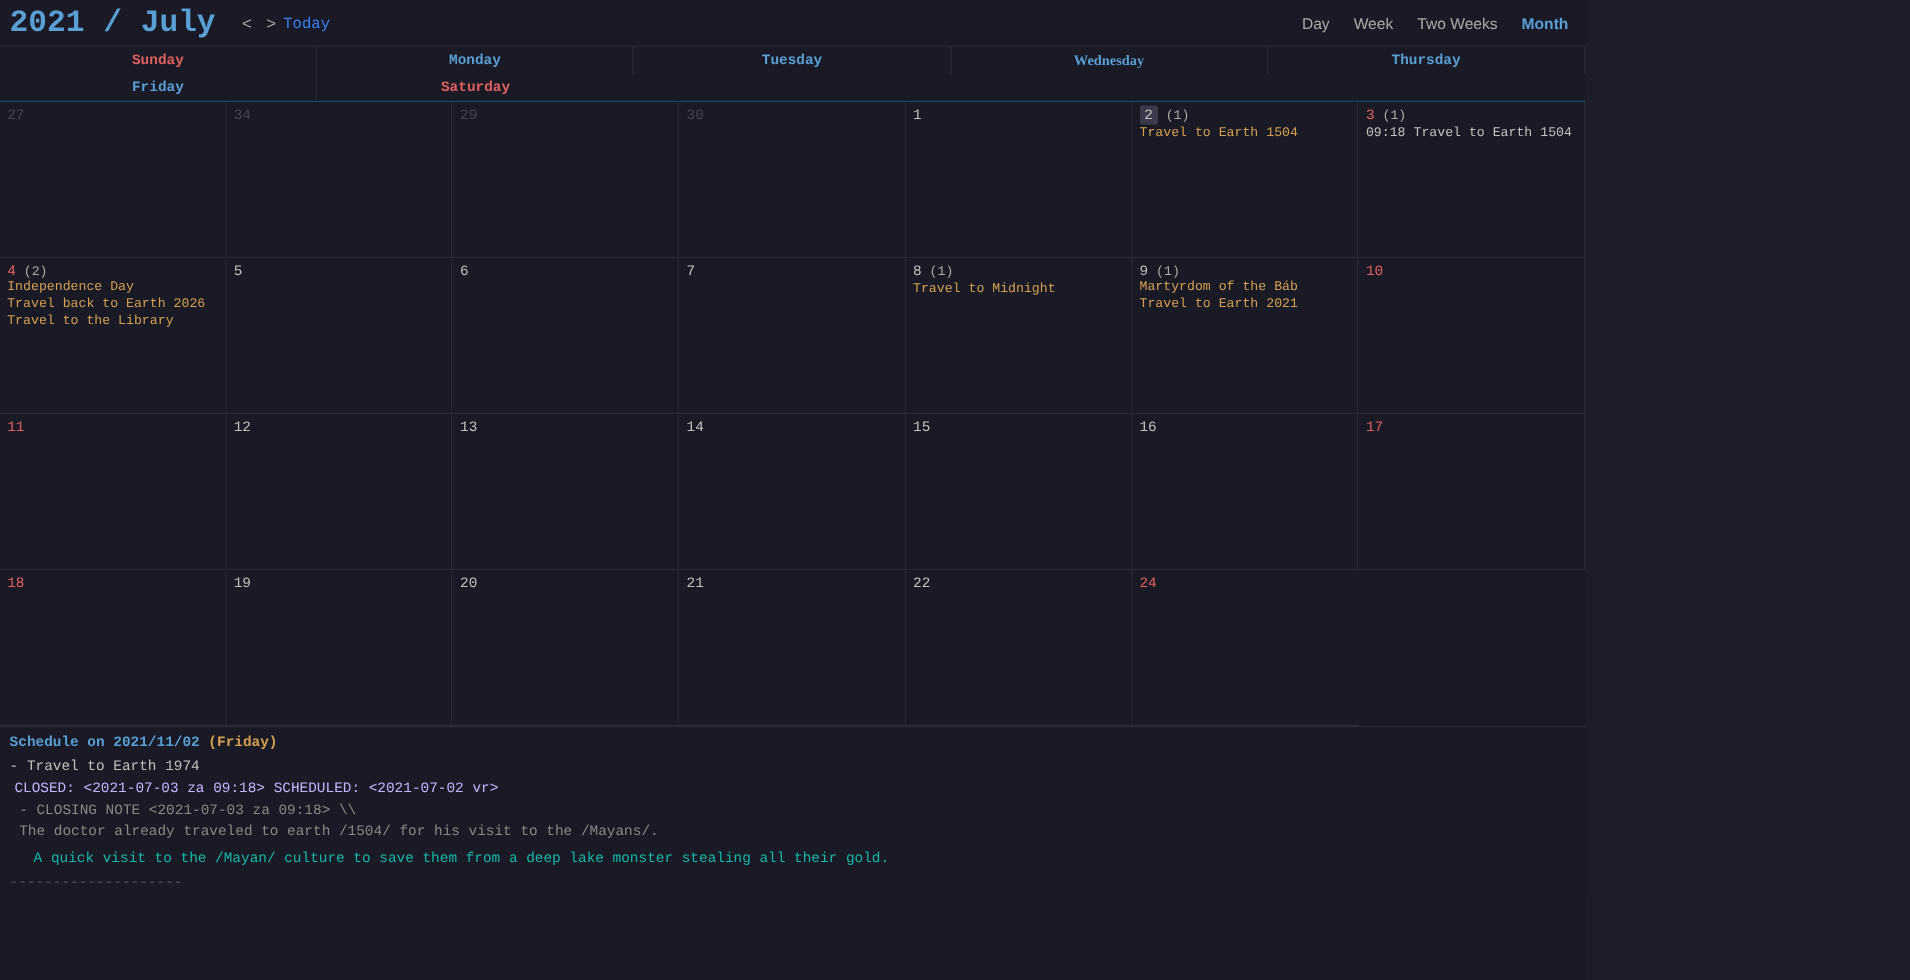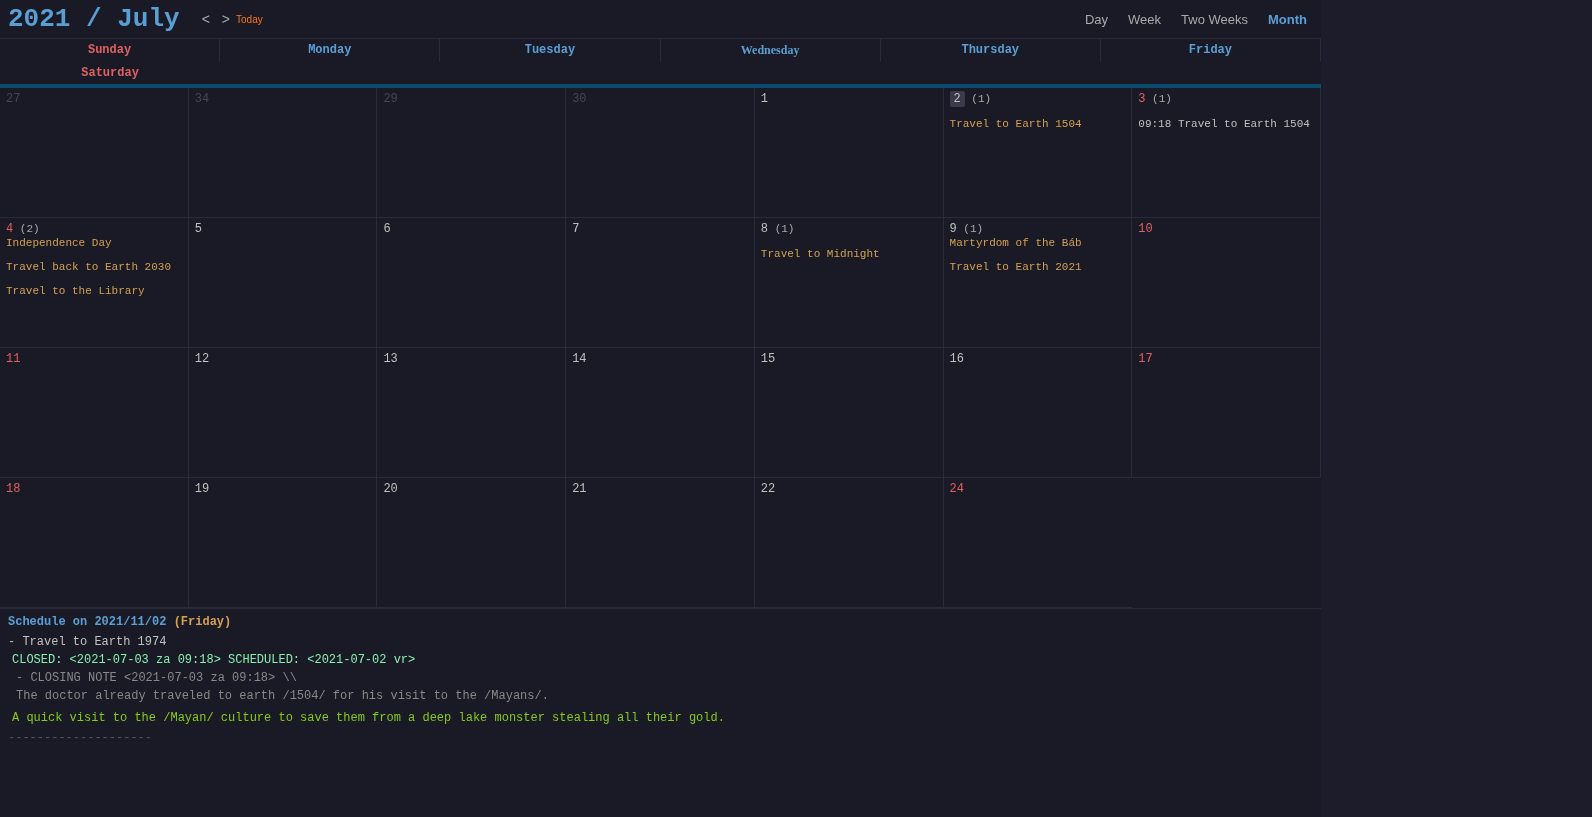--- a/index.html
+++ b/index.html
@@ -34,26 +34,27 @@
     #nav-prev, #nav-next {
       font-size: 14px;
       color: #aaa;
       cursor: pointer;
       padding: 2px 6px;
       background: none;
       border: none;
       color: #aaaaaa;
     }
     #nav-today {
-      font-size: 10px;
-      color: #f97316;
+      font-size: 13px;
+      color: #3b82f6;
       cursor: pointer;
       background: none;
       border: none;
       margin-right: auto;
+      font-family: Liberation Mono, monospace;
     }
     #view-buttons {
       display: flex;
       gap: 8px;
       margin-left: auto;
     }
     .view-btn {
       font-size: 13px;
       color: #aaaaaa;
       cursor: pointer;
@@ -61,22 +62,22 @@
       border: none;
       padding: 2px 6px;
     }
     .view-btn.active {
       color: #5a9fd4;
       font-weight: bold;
     }
     
     #day-headers {
       display: grid;
-      grid-template-columns: repeat(6, 1fr);
-      border-bottom: 4px solid #0c4a6e;
+      grid-template-columns: repeat(5, 1fr);
+      border-bottom: 1px solid #0c4a6e;
     }
     .day-header {
       text-align: center;
       padding: 4px 0;
       font-size: 12px;
       font-weight: bold;
       border-right: 1px solid #2a2a3a;
     }
     .day-header:last-child { border-right: none; }
     .day-header.sunday { color: #e06060; }
@@ -124,21 +125,21 @@
     }
     .cell-holiday {
       color: #d4a050;
       font-size: 11px;
       display: block;
       margin-top: 1px;
     }
     .cell-event {
       font-size: 11px;
       display: block;
-      margin-top: 12px;
+      margin-top: 2px;
     }
     .cell-event.orange { color: #d4a050; }
     .cell-event.gray { color: #c0c0c0; }
     
     #schedule-panel {
       padding: 6px 8px;
       background: #1a1a26;
       border-top: 1px solid #2a2a3a;
       font-family: 'Courier New', Courier, monospace;
       font-size: 12px;
@@ -147,33 +148,33 @@
       color: #5a9fd4;
       font-weight: bold;
       margin-bottom: 6px;
     }
     .schedule-title span.paren { color: #d4a050; }
     .schedule-item-title {
       color: #c0c0c0;
       margin-top: 6px;
     }
     .schedule-meta {
-      color: #86efac;
+      color: #c4b5fd;
       margin-top: 4px;
       margin-left: 4px;
     }
     .schedule-note {
       color: #888;
       margin-top: 4px;
       margin-left: 8px;
     }
     .schedule-desc {
-      color: #84cc16;
+      color: #14b8a6;
       margin-top: 8px;
-      margin-left: 4px;
+      margin-left: 20px;
     }
     .schedule-divider {
       color: #555;
       margin-top: 6px;
     }
   </style>
 </head>
 <body>
 
 <div id="app">
@@ -204,21 +205,21 @@
   </div>
 
   <div id="calendar-grid">
       <div class="cal-cell other-month"><span class="cell-day sunday">27</span></div>
       <div class="cal-cell other-month"><span class="cell-day">34</span></div>
       <div class="cal-cell other-month"><span class="cell-day">29</span></div>
       <div class="cal-cell other-month"><span class="cell-day">30</span></div>
       <div class="cal-cell"><span class="cell-day">1</span></div>
       <div class="cal-cell"><span class="cell-day highlighted">2</span><span class="cell-badge"> (1)</span><span class="cell-event orange">Travel to Earth 1504</span></div>
       <div class="cal-cell"><span class="cell-day saturday">3</span><span class="cell-badge"> (1)</span><span class="cell-event gray">09:18 Travel to Earth 1504</span></div>
-      <div class="cal-cell"><span class="cell-day sunday">4</span><span class="cell-badge"> (2)</span><span class="cell-holiday">Independence Day</span><span class="cell-event orange">Travel back to Earth 2030</span><span class="cell-event orange">Travel to the Library</span></div>
+      <div class="cal-cell"><span class="cell-day sunday">4</span><span class="cell-badge"> (2)</span><span class="cell-holiday">Independence Day</span><span class="cell-event orange">Travel back to Earth 2026</span><span class="cell-event orange">Travel to the Library</span></div>
       <div class="cal-cell"><span class="cell-day">5</span></div>
       <div class="cal-cell"><span class="cell-day">6</span></div>
       <div class="cal-cell"><span class="cell-day">7</span></div>
       <div class="cal-cell"><span class="cell-day">8</span><span class="cell-badge"> (1)</span><span class="cell-event orange">Travel to Midnight</span></div>
       <div class="cal-cell"><span class="cell-day">9</span><span class="cell-badge"> (1)</span><span class="cell-holiday">Martyrdom of the Báb</span><span class="cell-event orange">Travel to Earth 2021</span></div>
       <div class="cal-cell"><span class="cell-day saturday">10</span></div>
       <div class="cal-cell"><span class="cell-day sunday">11</span></div>
       <div class="cal-cell"><span class="cell-day">12</span></div>
       <div class="cal-cell"><span class="cell-day">13</span></div>
       <div class="cal-cell"><span class="cell-day">14</span></div>

